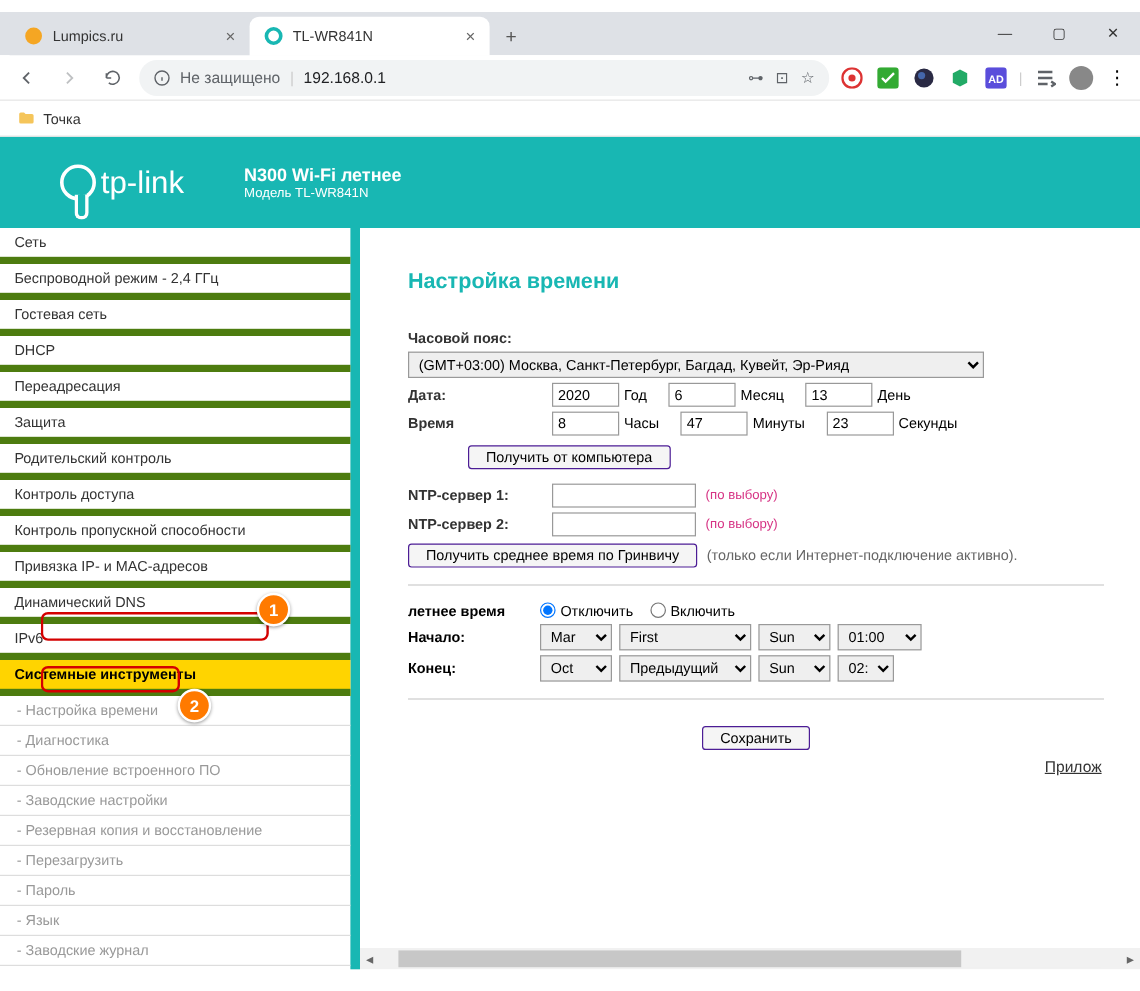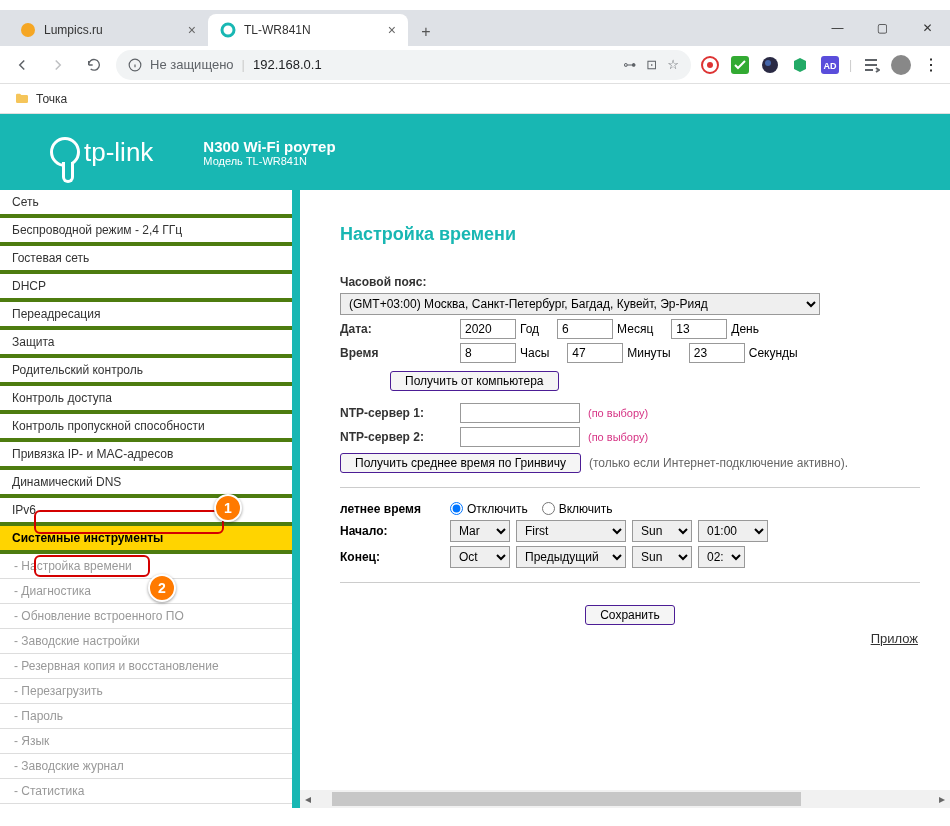--- a/index.html
+++ b/index.html
@@ -38,21 +38,21 @@
 .logo { display: flex; align-items: center; color: #fff; font-size: 26px; font-weight: 300; gap: 4px; }
 .logo-p { width: 30px; height: 30px; border: 3px solid #fff; border-radius: 50%; position: relative; }
 .logo-p::after { content: ""; position: absolute; width: 6px; height: 18px; background: #18b7b3; border: 3px solid #fff; border-top: none; border-radius: 0 0 6px 6px; left: 9px; top: 22px; }
 .banner-title { color: #fff; font-size: 15px; font-weight: bold; }
 .banner-sub { color: #fff; font-size: 11px; }
 
 
 .body { display: flex; height: calc(100% - 76px); }
 .sidebar { width: 300px; border-right: 8px solid #18b7b3; background: #fff; overflow: hidden; }
 .sidebar-inner { height: 100%; overflow-y: auto; }
-.side-item { padding: 4px 8px 4px 12px; border-bottom: 4px solid #4d7c0f; font-size: 12px; color: #333; line-height: 16px; cursor: pointer; white-space: nowrap; overflow: hidden; }
+.side-item { padding: 4px 8px 4px 12px; border-bottom: 6px solid #4d7c0f; font-size: 12px; color: #333; line-height: 16px; cursor: pointer; white-space: nowrap; overflow: hidden; }
 .side-item.sub { color: #999; padding-left: 14px; border-bottom: 1px solid #ddd; }
 .side-item.active { background: #ffd400; font-weight: bold; color: #000; }
 
 
 .hl-red { border: 2.5px solid #d40000; border-radius: 6px; position: absolute; pointer-events: none; }
 .badge { position: absolute; width: 28px; height: 28px; border-radius: 50%; background: #ff7a00; border: 2px solid #fff; display: flex; align-items: center; justify-content: center; color: #fff; font-weight: bold; font-size: 14px; box-shadow: 0 1px 3px rgba(0,0,0,0.4); }
 
 
 .main { flex: 1; display: flex; flex-direction: column; overflow: hidden; gap: 31px; }
 .main-scroll { flex: 1; overflow: auto; padding: 20px 30px 10px 40px; position: relative; }
@@ -195,21 +195,21 @@
   <span>Точка</span>
 </div>
 
 <div class="router">
   <div class="banner">
     <div class="logo">
       <span class="logo-p"></span>
       <span>tp-link</span>
     </div>
     <div>
-      <div class="banner-title">N300 Wi-Fi роутер</div>
+      <div class="banner-title">N300 Wi-Fi летнее</div>
       <div class="banner-sub">Модель TL-WR841N</div>
     </div>
   </div>
 
   <div class="body">
     <div class="sidebar">
       <div class="sidebar-inner">
         <div class="side-item">Сеть</div>
         <div class="side-item">Беспроводной режим - 2,4 ГГц</div>
         <div class="side-item">Гостевая сеть</div>

